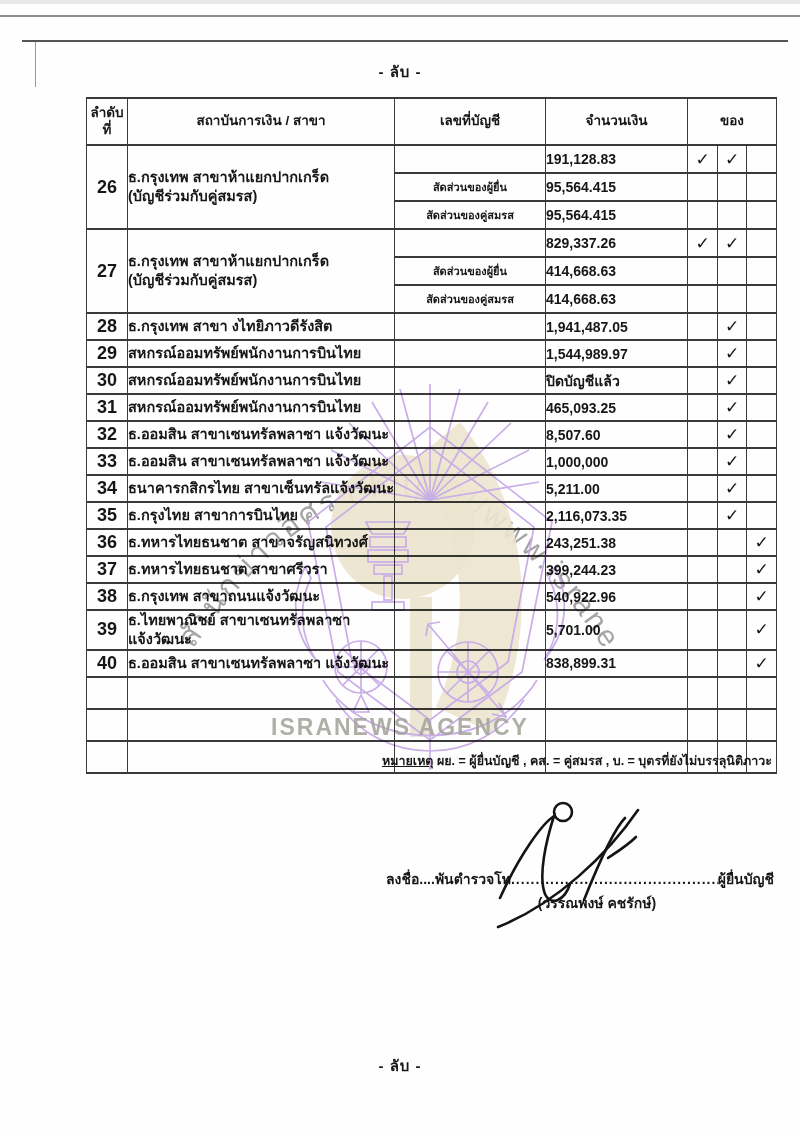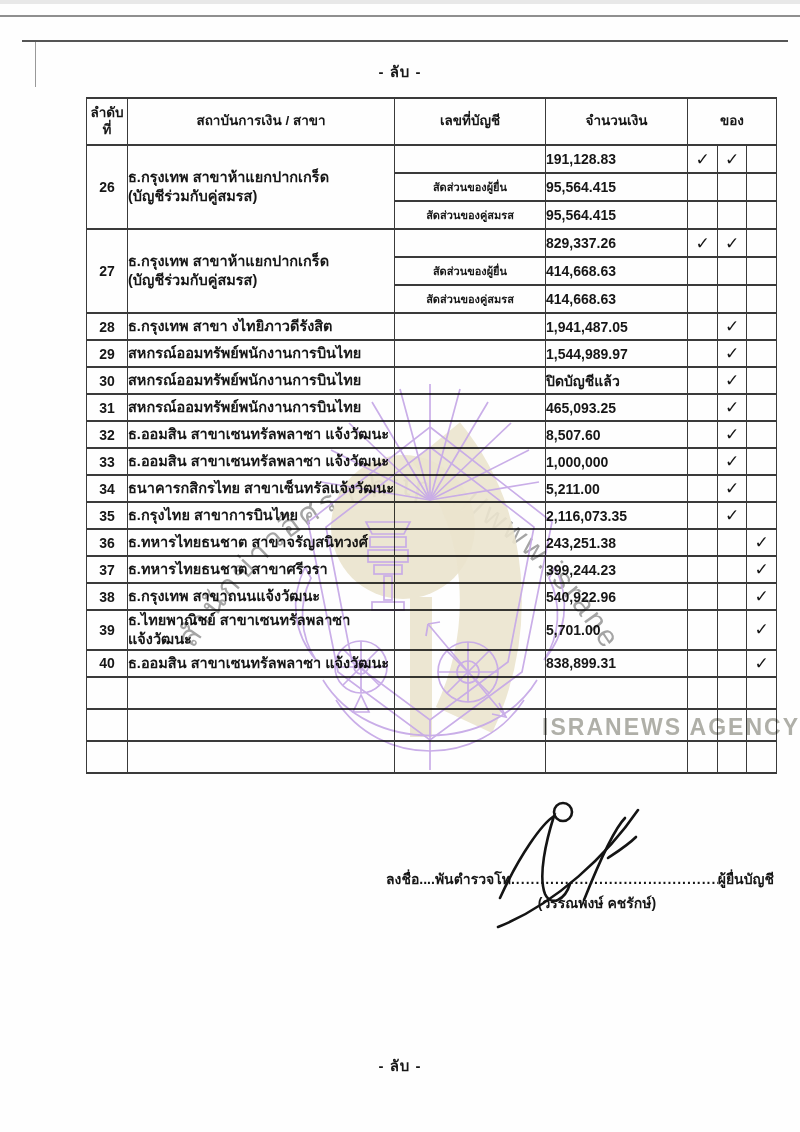--- a/index.html
+++ b/index.html
@@ -22,39 +22,39 @@
   table.acct td,table.acct th{
     border-left:1.5px solid #3a3a3a;border-right:1.5px solid #3a3a3a;
     border-top:2px solid #3a3a3a;border-bottom:2px solid #3a3a3a;
     padding:0;overflow:hidden;background:transparent;
   }
   tr.hdr{height:47px;}
   tr.joint{height:28px;}
   tr.plain{height:27px;padding-left:24px;}
   tr.empty{height:32px;}
   th{font-size:13.5px;font-weight:bold;text-align:center;vertical-align:middle;line-height:1.25;}
-  .cell-no{text-align:center;font-size:14px;font-weight:600;vertical-align:middle;}
+  .cell-no{text-align:center;font-size:18px;font-weight:600;vertical-align:middle;}
   .cell-inst{font-size:14.5px;font-weight:600;vertical-align:middle;padding:0 4px 0 9px;line-height:1.3;}
   .cell-acc{font-size:11px;font-weight:600;text-align:center;vertical-align:middle;}
   .cell-amt{font-size:14px;font-weight:600;vertical-align:middle;padding-right:13px;}
   .cell-chk{text-align:center;vertical-align:middle;font-size:17px;font-weight:600;font-style:italic;}
 
   
   .note{position:absolute;top:747px;right:28px;font-size:12.5px;font-weight:600;z-index:3;}
   .note .lbl{text-decoration:underline;font-weight:bold;}
   .sigline{position:absolute;left:386px;top:864px;width:388px;display:flex;align-items:baseline;
     font-size:14px;font-weight:600;white-space:nowrap;z-index:3;}
   .sigline .leader{flex:1;overflow:hidden;letter-spacing:1px;}
   .signame{position:absolute;left:492px;top:888px;width:210px;text-align:center;font-size:14px;font-weight:600;z-index:3;}
 
   
   .wm{position:absolute;left:0;top:0;width:800px;height:1132px;pointer-events:none;
       mix-blend-mode:multiply;z-index:2;}
   .wm svg{position:absolute;}
-  .agency{position:absolute;left:0;top:710px;width:800px;text-align:right;
+  .agency{position:absolute;left:0;top:710px;width:800px;text-align:center;
     font-size:23px;font-weight:bold;letter-spacing:2px;color:#a3a39a;opacity:.85;}
   .sig-svg{position:absolute;left:462px;top:792px;z-index:4;}
 </style>
 </head>
 <body>
 
 <div class="page">
 
   <div class="scanline1"></div>
   <div class="scanline2"></div>
@@ -385,20 +385,23 @@
             <td class="cell-acc"></td>
             <td class="cell-amt"></td>
             <td class="cell-chk"></td>
             <td class="cell-chk"></td>
             <td class="cell-chk"></td>
           </tr>
         </tbody>
     </table>
   </div>
 
+  <div class="note">
+    <span class="lbl">หมายเหตุ</span><span> ผย. = ผู้ยื่นบัญชี , คส. = คู่สมรส , บ. = บุตรที่ยังไม่บรรลุนิติภาวะ</span>
+  </div>
 
   <div class="sigline">
     <span>ลงชื่อ</span>
     <span>....</span>
     <span>พันตำรวจโท</span>
     <span class="leader">......................................................................................</span>
     <span>ผู้ยื่นบัญชี</span>
   </div>
   <div class="signame">(วรรณพงษ์  คชรักษ์)</div>
 

